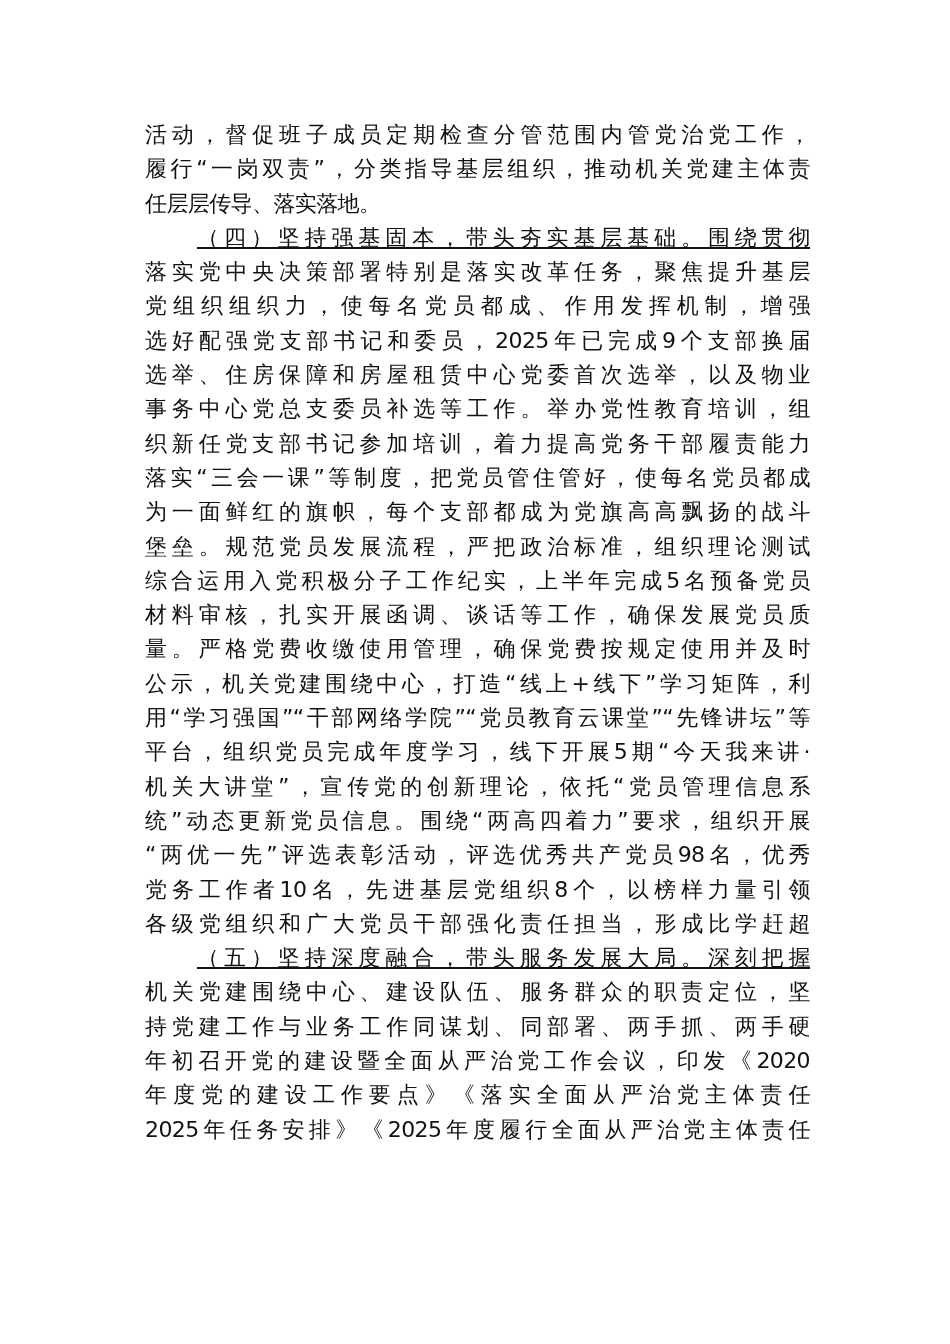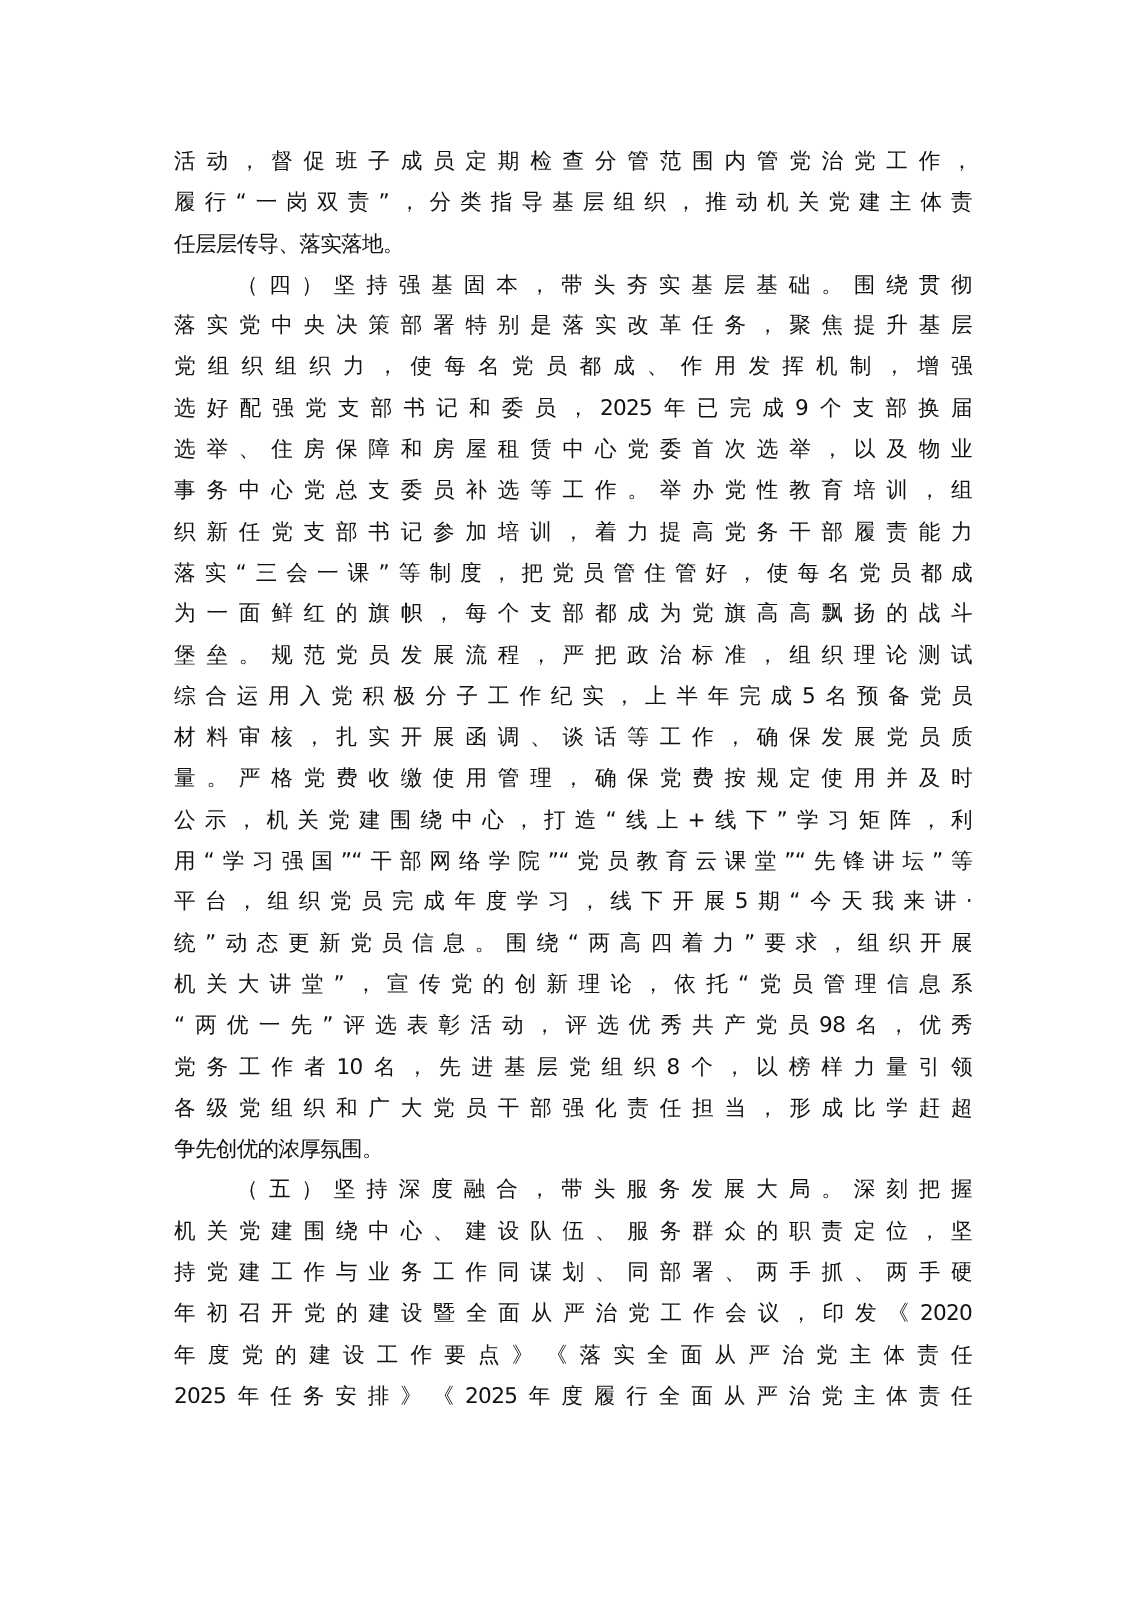--- a/index.html
+++ b/index.html
@@ -16,32 +16,33 @@
     .page {
       position: absolute;
       left: 145px;
       top: 118px;
       width: 665px;
     }
     .line {
       height: 34.3px;
       line-height: 34.3px;
       font-family: "DejaVu Sans", "Liberation Serif", sans-serif;
-      font-size: 18px;
+      font-size: 22px;
       color: #111111;
       white-space: nowrap;
       letter-spacing: -0.6px;
       text-align: justify;
       text-align-last: justify;
     }
     .line.last {
       text-align-last: left;
     }
     .line.indent {
       padding-left: 52px;
+      text-decoration: underline;
     }
   </style>
 </head>
 <body>
 
 <div class="page">
   <div class="paragraph">
     <div class="line">活动，督促班子成员定期检查分管范围内管党治党工作，</div>
     <div class="line">履行“一岗双责”，分类指导基层组织，推动机关党建主体责</div>
     <div class="line last">任层层传导、落实落地。</div>
@@ -57,26 +58,25 @@
     <div class="line">织新任党支部书记参加培训，着力提高党务干部履责能力</div>
     <div class="line">落实“三会一课”等制度，把党员管住管好，使每名党员都成</div>
     <div class="line">为一面鲜红的旗帜，每个支部都成为党旗高高飘扬的战斗</div>
     <div class="line">堡垒。规范党员发展流程，严把政治标准，组织理论测试</div>
     <div class="line">综合运用入党积极分子工作纪实，上半年完成5名预备党员</div>
     <div class="line">材料审核，扎实开展函调、谈话等工作，确保发展党员质</div>
     <div class="line">量。严格党费收缴使用管理，确保党费按规定使用并及时</div>
     <div class="line">公示，机关党建围绕中心，打造“线上+线下”学习矩阵，利</div>
     <div class="line">用“学习强国”“干部网络学院”“党员教育云课堂”“先锋讲坛”等</div>
     <div class="line">平台，组织党员完成年度学习，线下开展5期“今天我来讲·</div>
+    <div class="line">机关大讲堂”，宣传党的创新理论，依托“党员管理信息系</div>
     <div class="line">统”动态更新党员信息。围绕“两高四着力”要求，组织开展</div>
-    <div class="line">机关大讲堂”，宣传党的创新理论，依托“党员管理信息系</div>
     <div class="line">“两优一先”评选表彰活动，评选优秀共产党员98名，优秀</div>
     <div class="line">党务工作者10名，先进基层党组织8个，以榜样力量引领</div>
     <div class="line">各级党组织和广大党员干部强化责任担当，形成比学赶超</div>
-    <div class="line last">争先创优的浓厚氛围。</div>
   </div>
 
   <div class="paragraph">
     <div class="line indent">（五）坚持深度融合，带头服务发展大局。深刻把握</div>
     <div class="line">机关党建围绕中心、建设队伍、服务群众的职责定位，坚</div>
     <div class="line">持党建工作与业务工作同谋划、同部署、两手抓、两手硬</div>
     <div class="line">年初召开党的建设暨全面从严治党工作会议，印发《2020</div>
     <div class="line">年度党的建设工作要点》《落实全面从严治党主体责任</div>
     <div class="line">2025年任务安排》《2025年度履行全面从严治党主体责任</div>
   </div>

